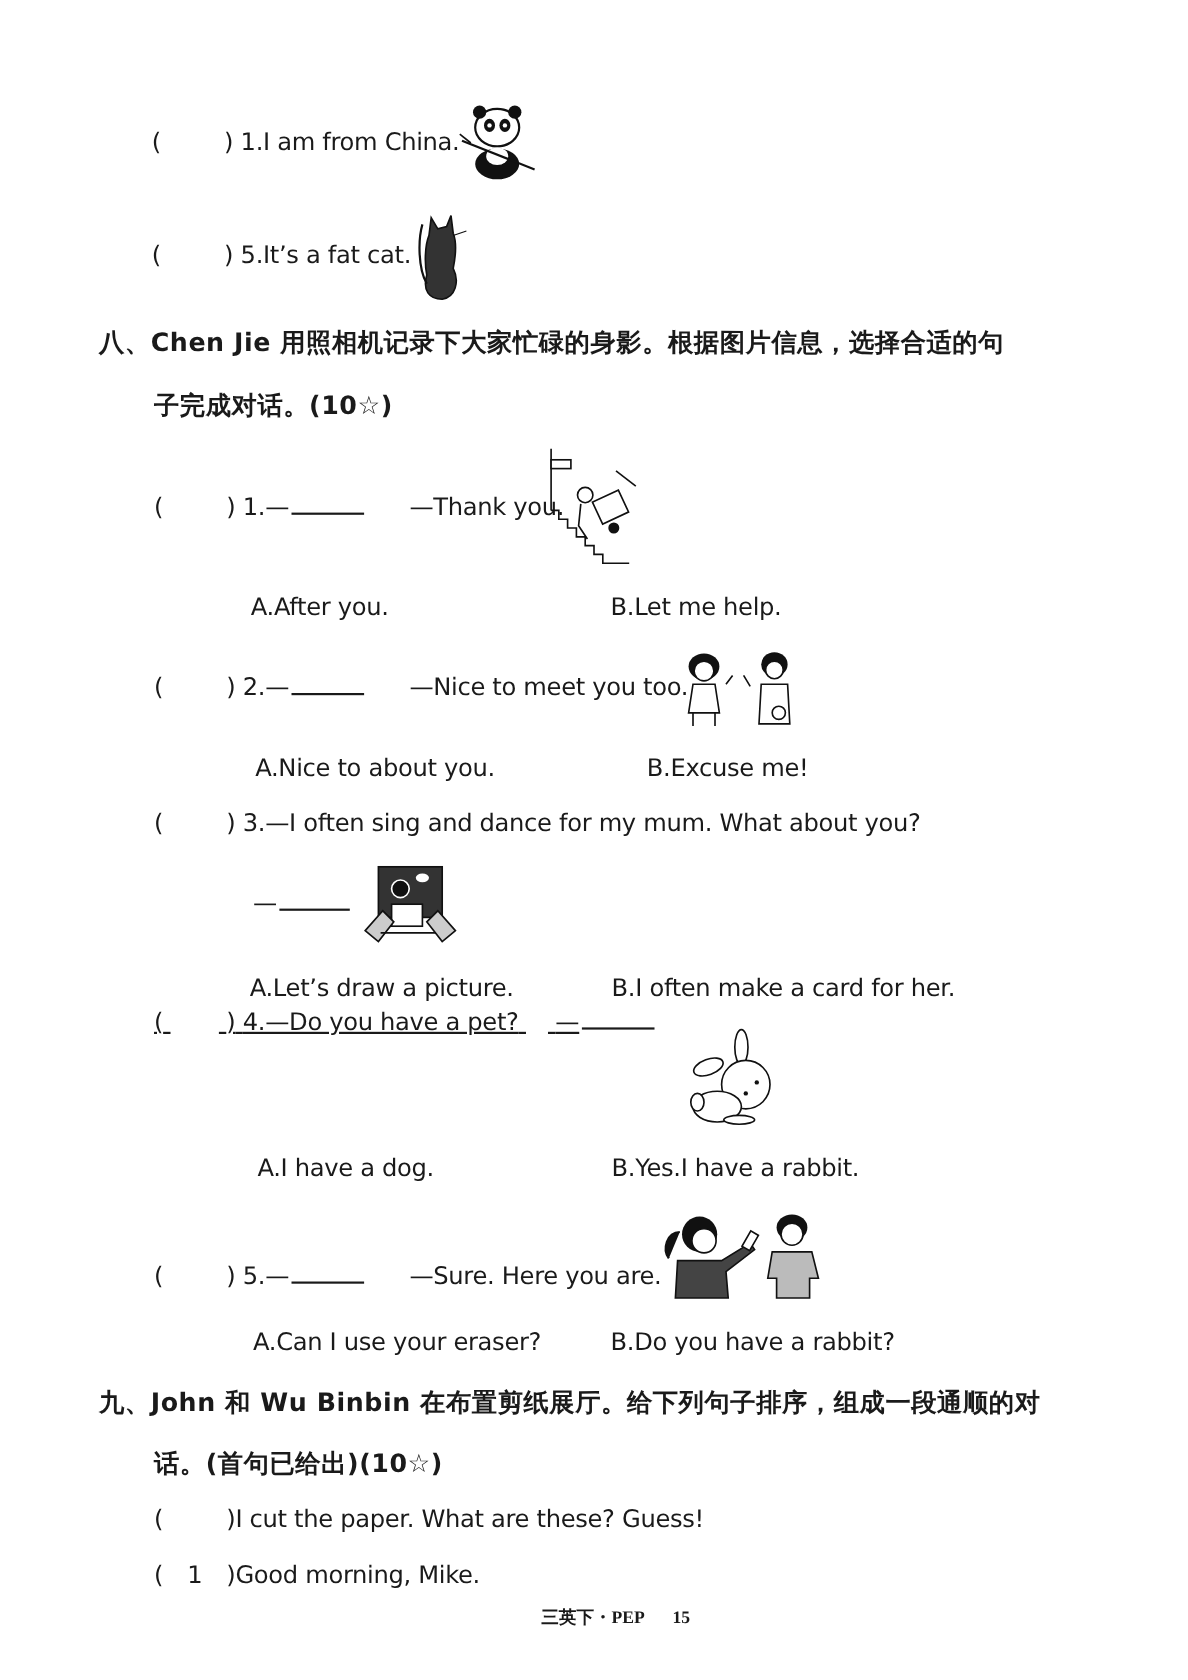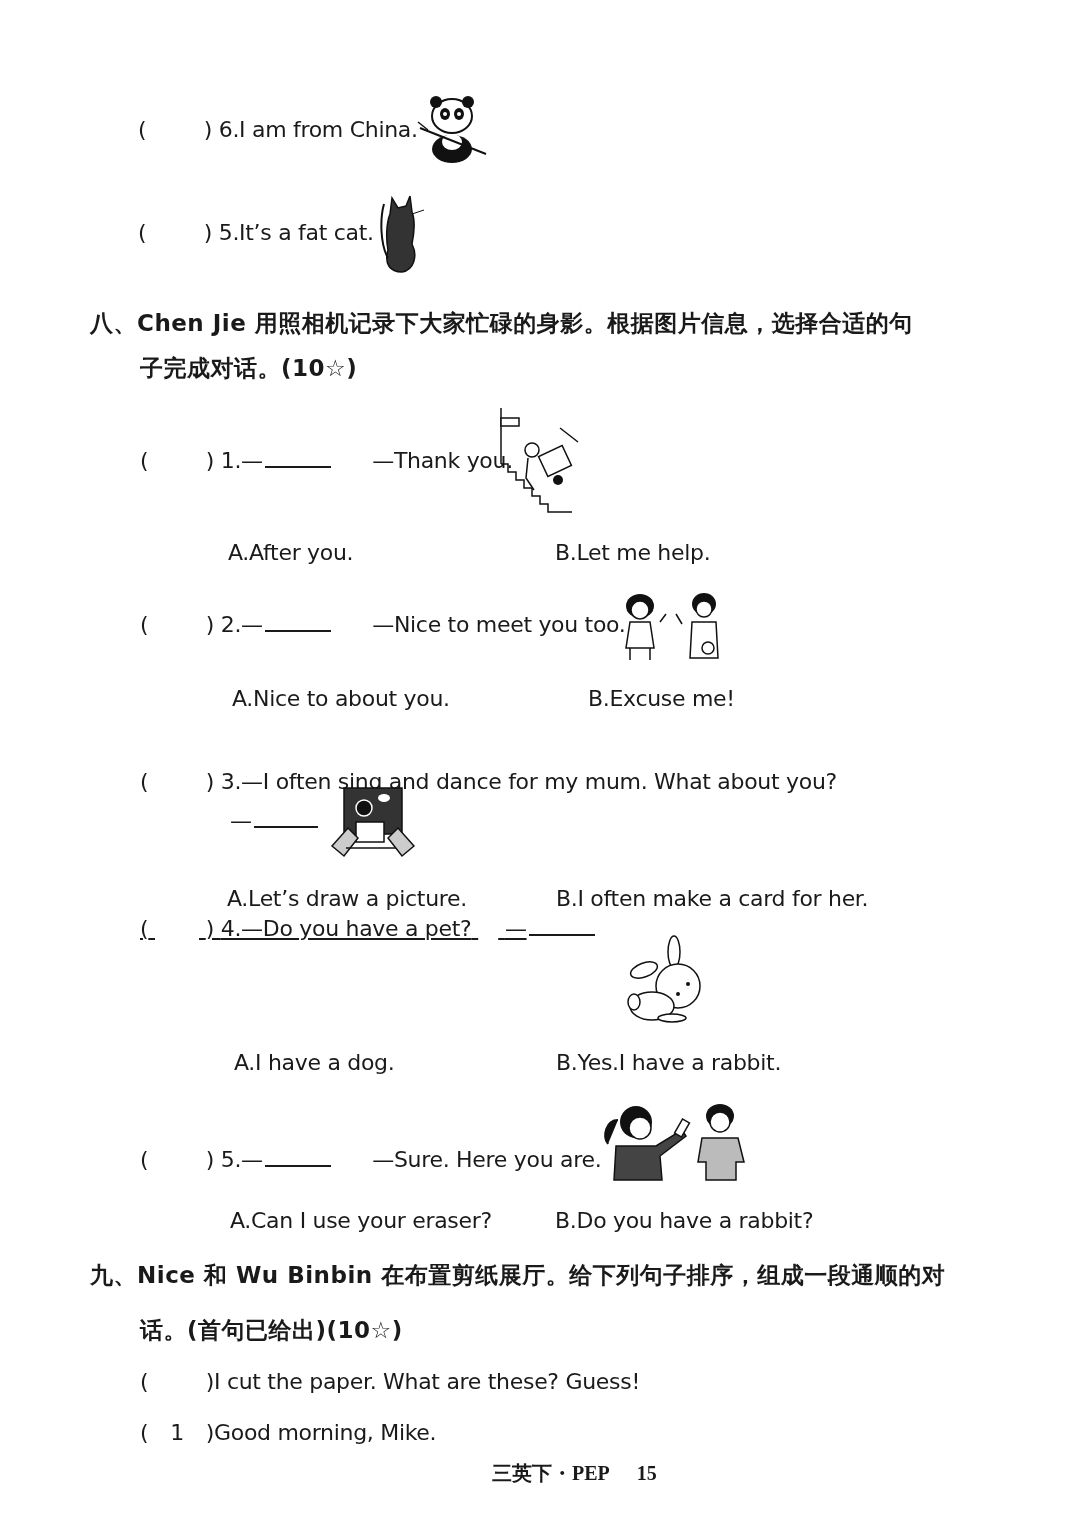--- a/index.html
+++ b/index.html
@@ -3,31 +3,31 @@
   <meta charset="utf-8">
   <style>
     html, body { margin:0; padding:0; background:#ffffff; }
     body { width:1080px; height:1527px; position:relative; overflow:hidden;
       font-family:"DejaVu Sans", "Liberation Sans", sans-serif; color:#1a1a1a; }
     .abs { position:absolute; white-space:nowrap; }
     .en { font-family:"DejaVu Sans", sans-serif; font-size:22px; letter-spacing:-0.3px; }
     .cn { font-family:"DejaVu Sans", sans-serif; font-size:23px; font-weight:bold; letter-spacing:0.5px; }
     .paren { font-size:22px; }
     .blank { display:inline-block; border-bottom:2px solid #1a1a1a; width:66px; height:18px; vertical-align:baseline; margin-left:2px; }
-    .footer { font-family:"Liberation Serif", "DejaVu Serif", serif; font-size:20px; font-weight:bold; }
+    .footer { font-family:"Liberation Serif", "DejaVu Serif", serif; font-size:16px; font-weight:bold; }
     svg { position:absolute; }
   </style>
 </head>
 <body>
 
 <div class="abs en" style="left:138px; top:117px;">
   <span class="paren">(</span>
   <span style="display:inline-block;width:44px;"></span>
   <span class="paren">)</span>
-  <span>6.I am from China.</span>
+  <span>1.I am from China.</span>
 </div>
 <svg style="left:414px; top:94px;" width="78" height="72" viewBox="0 0 78 72">
   <ellipse cx="38" cy="22" rx="20" ry="17" fill="#fff" stroke="#111" stroke-width="2"></ellipse>
   <circle cx="22" cy="8" r="6" fill="#111"></circle>
     <circle cx="54" cy="8" r="6" fill="#111"></circle>
   <ellipse cx="31" cy="20" rx="5" ry="6" fill="#111"></ellipse>
     <ellipse cx="45" cy="20" rx="5" ry="6" fill="#111"></ellipse>
   <circle cx="31" cy="20" r="2" fill="#fff"></circle>
     <circle cx="45" cy="20" r="2" fill="#fff"></circle>
   <ellipse cx="38" cy="55" rx="20" ry="14" fill="#111"></ellipse>
@@ -41,21 +41,21 @@
   <span style="display:inline-block;width:44px;"></span>
   <span class="paren">)</span>
   <span>5.It’s a fat cat.</span>
 </div>
 <svg style="left:378px; top:194px;" width="50" height="80" viewBox="0 0 50 80">
   <path d="M12 20 L14 4 L20 14 L28 12 L32 2 L34 18 C38 28 36 40 34 50 C40 62 36 76 24 78 C12 78 6 70 10 56 C8 46 8 30 12 20 Z" fill="#333" stroke="#111" stroke-width="1.5"></path>
   <path d="M6 10 C2 24 2 50 10 64" fill="none" stroke="#111" stroke-width="2"></path>
   <line x1="34" y1="20" x2="46" y2="16" stroke="#111" stroke-width="1"></line>
 </svg>
 
-<div class="abs cn" style="left:90px; top:308px;">八、Chen Jie 用照相机记录下大家忙碌的身影。根据图片信息，选择合适的句</div>
+<div class="abs cn" style="left:90px; top:296px;">八、Chen Jie 用照相机记录下大家忙碌的身影。根据图片信息，选择合适的句</div>
 <div class="abs cn" style="left:140px; top:353px;">子完成对话。(10☆)</div>
 
 <div class="abs en" style="left:140px; top:448px;">
   <span class="paren">(</span>
   <span style="display:inline-block;width:44px;"></span>
   <span class="paren">)</span>
   <span>1.—</span><span class="blank"></span>
   <span style="display:inline-block;width:28px;"></span>
   <span>—Thank you.</span>
 </div>
@@ -88,21 +88,21 @@
     <line x1="30" y1="56" x2="30" y2="68" stroke="#111" stroke-width="1.5"></line>
   <ellipse cx="84" cy="12" rx="12" ry="11" fill="#111"></ellipse>
   <circle cx="84" cy="17" r="8" fill="#fff" stroke="#111" stroke-width="1.5"></circle>
   <path d="M72 30 L96 30 L98 66 L70 66 Z" fill="#fff" stroke="#111" stroke-width="1.5"></path>
   <circle cx="88" cy="56" r="6" fill="#fff" stroke="#111" stroke-width="1.5"></circle>
   <path d="M40 30 L46 22 M62 32 L56 22" stroke="#111" stroke-width="1.5"></path>
 </svg>
 <div class="abs en" style="left:232px; top:686px;">A.Nice to about you.</div>
 <div class="abs en" style="left:588px; top:686px;text-align:right;">B.Excuse me!</div>
 
-<div class="abs en" style="left:140px; top:736px;margin-top:33px;">
+<div class="abs en" style="left:140px; top:736px;">
   <span class="paren">(</span>
   <span style="display:inline-block;width:44px;"></span>
   <span class="paren">)</span>
   <span>3.—I often sing and dance for my mum. What about you?</span>
 </div>
 <div class="abs en" style="left:230px; top:808px;">
   <span>—</span><span class="blank" style="width:64px;"></span>
 </div>
 <svg style="left:326px; top:786px;" width="92" height="72" viewBox="0 0 92 72">
   <rect x="18" y="2" width="58" height="46" fill="#333" stroke="#111" stroke-width="1.5"></rect>
@@ -151,21 +151,21 @@
   <circle cx="44" cy="28" r="11" fill="#fff" stroke="#111" stroke-width="1.5"></circle>
   <path d="M20 46 L60 46 L86 30 L90 36 L64 56 L66 80 L18 80 Z" fill="#444" stroke="#111" stroke-width="1.5"></path>
   <rect x="82" y="20" width="8" height="16" transform="rotate(30 86 28)" fill="#fff" stroke="#111" stroke-width="1.5"></rect>
   <ellipse cx="124" cy="16" rx="14" ry="12" fill="#111"></ellipse>
   <circle cx="124" cy="22" r="10" fill="#fff" stroke="#111" stroke-width="1.5"></circle>
   <path d="M106 38 L142 38 L148 62 L140 62 L140 80 L110 80 L110 62 L102 62 Z" fill="#bbb" stroke="#111" stroke-width="1.5"></path>
 </svg>
 <div class="abs en" style="left:230px; top:1208px;">A.Can I use your eraser?</div>
 <div class="abs en" style="left:555px; top:1208px;">B.Do you have a rabbit?</div>
 
-<div class="abs cn" style="left:90px; top:1260px;">九、Nice 和 Wu Binbin 在布置剪纸展厅。给下列句子排序，组成一段通顺的对</div>
+<div class="abs cn" style="left:90px; top:1260px;">九、John 和 Wu Binbin 在布置剪纸展厅。给下列句子排序，组成一段通顺的对</div>
 <div class="abs cn" style="left:140px; top:1315px;">话。(首句已给出)(10☆)</div>
 
 <div class="abs en" style="left:140px; top:1369px;">
   <span class="paren">(</span>
   <span style="display:inline-block;width:44px;text-align:center;"></span>
   <span class="paren">)</span><span>I cut the paper. What are these? Guess!</span>
 </div>
 <div class="abs en" style="left:140px; top:1420px;">
   <span class="paren">(</span>
   <span style="display:inline-block;width:44px;text-align:center;">1</span>

